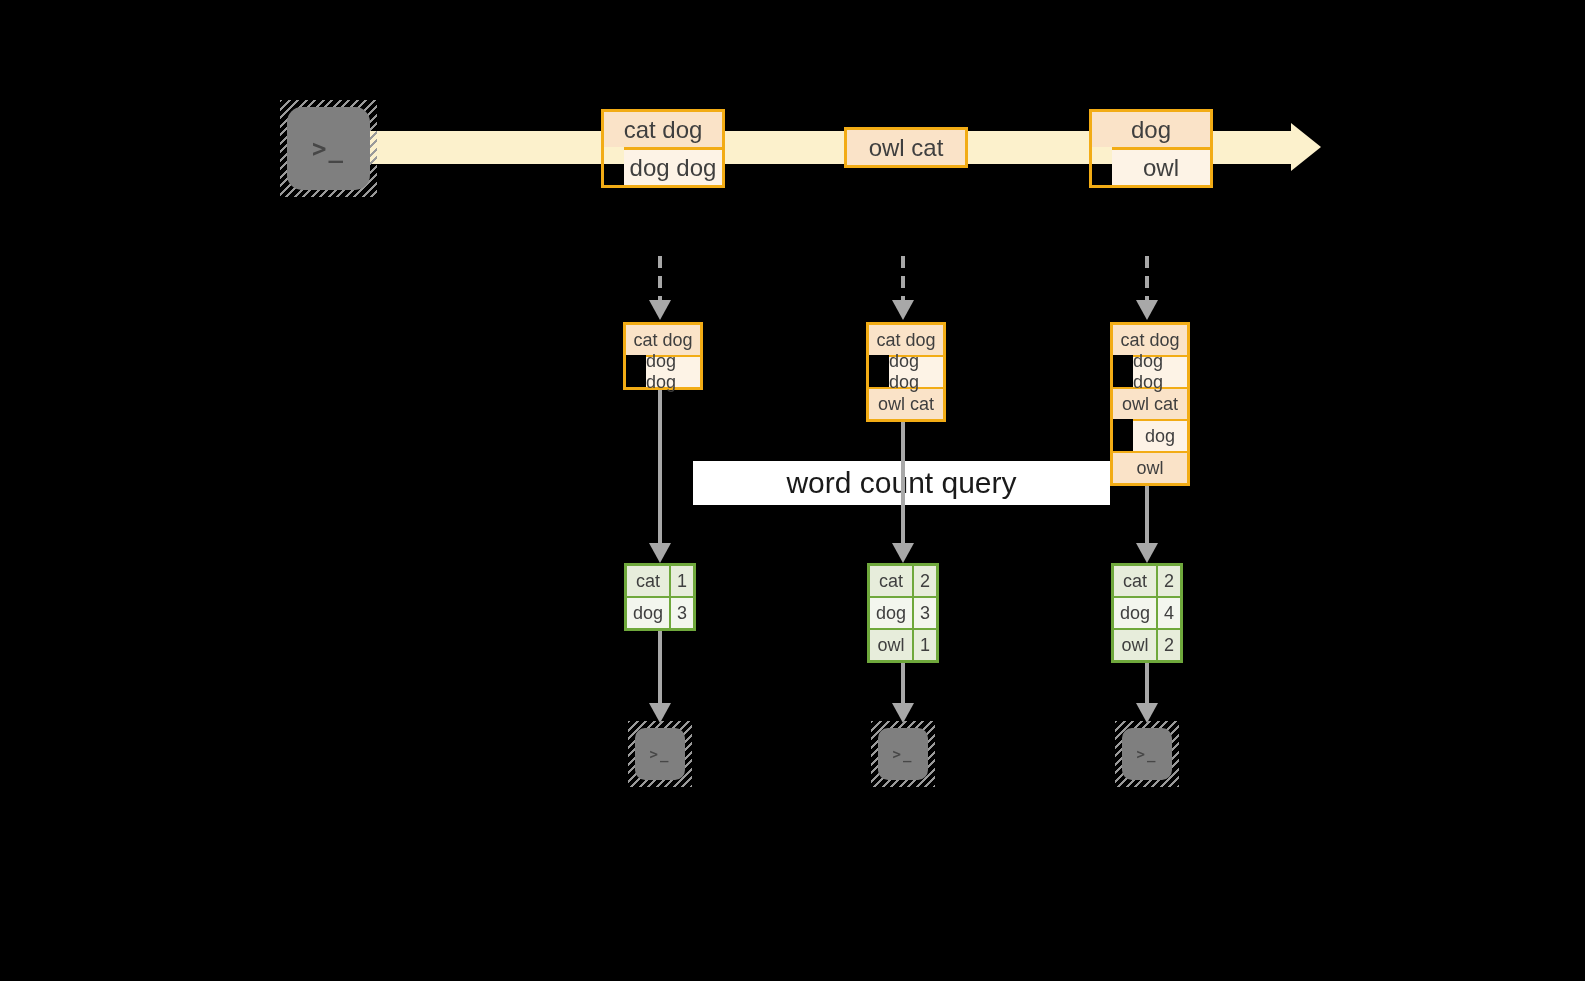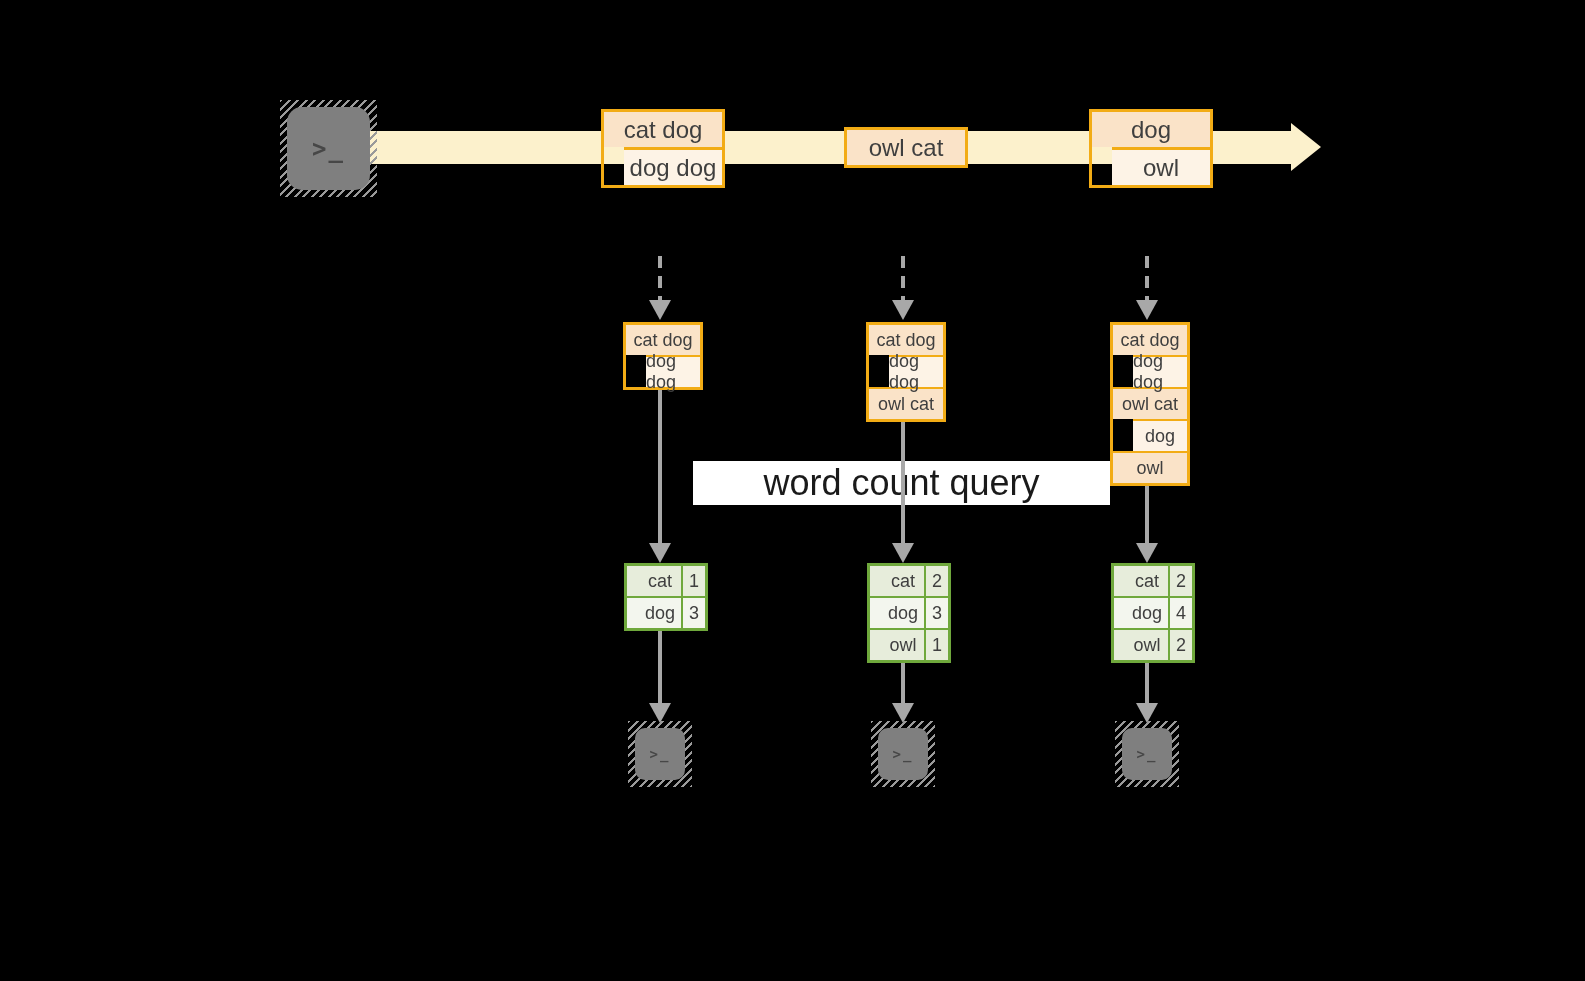--- a/index.html
+++ b/index.html
@@ -62,25 +62,25 @@
 
   
   .stack{position:absolute;width:74px;border:3px solid var(--orange-border);z-index:5;box-sizing:content-box;}
   .stack-row{height:30px;display:flex;align-items:center;justify-content:center;
     font-size:18px;color:var(--text-dark);}
   .stack-row + .stack-row{border-top:2px solid var(--orange-border);}
   #stack1{left:623px;top:322px;} #stack2{left:866px;top:322px;} #stack3{left:1110px;top:322px;}
 
   
   .query-label{position:absolute;left:693px;top:461px;width:417px;height:44px;background:#ffffff;z-index:3;
-    display:flex;align-items:center;justify-content:center;font-size:36px;color:#1a1a1a;}
+    display:flex;align-items:center;justify-content:center;font-size:30px;color:#1a1a1a;}
 
   
   .wtable{position:absolute;border:3px solid var(--green-border);z-index:5;box-sizing:content-box;}
-  .wrow{display:flex;padding-left:12px;}
+  .wrow{display:flex;}
   .wrow + .wrow{border-top:2px solid var(--green-border);}
   .wcell{height:30px;display:flex;align-items:center;justify-content:center;
     font-size:18px;color:var(--text-dark);}
   .wcell.word{width:42px;}
   .wcell.num{width:22px;border-left:2px solid var(--green-border);}
   .grow-a{background:var(--green-cell-dark);} .grow-b{background:var(--green-cell-light);}
   #table1{left:624px;top:563px;} #table2{left:867px;top:563px;} #table3{left:1111px;top:563px;}
 </style>
 </head>
 <body>

